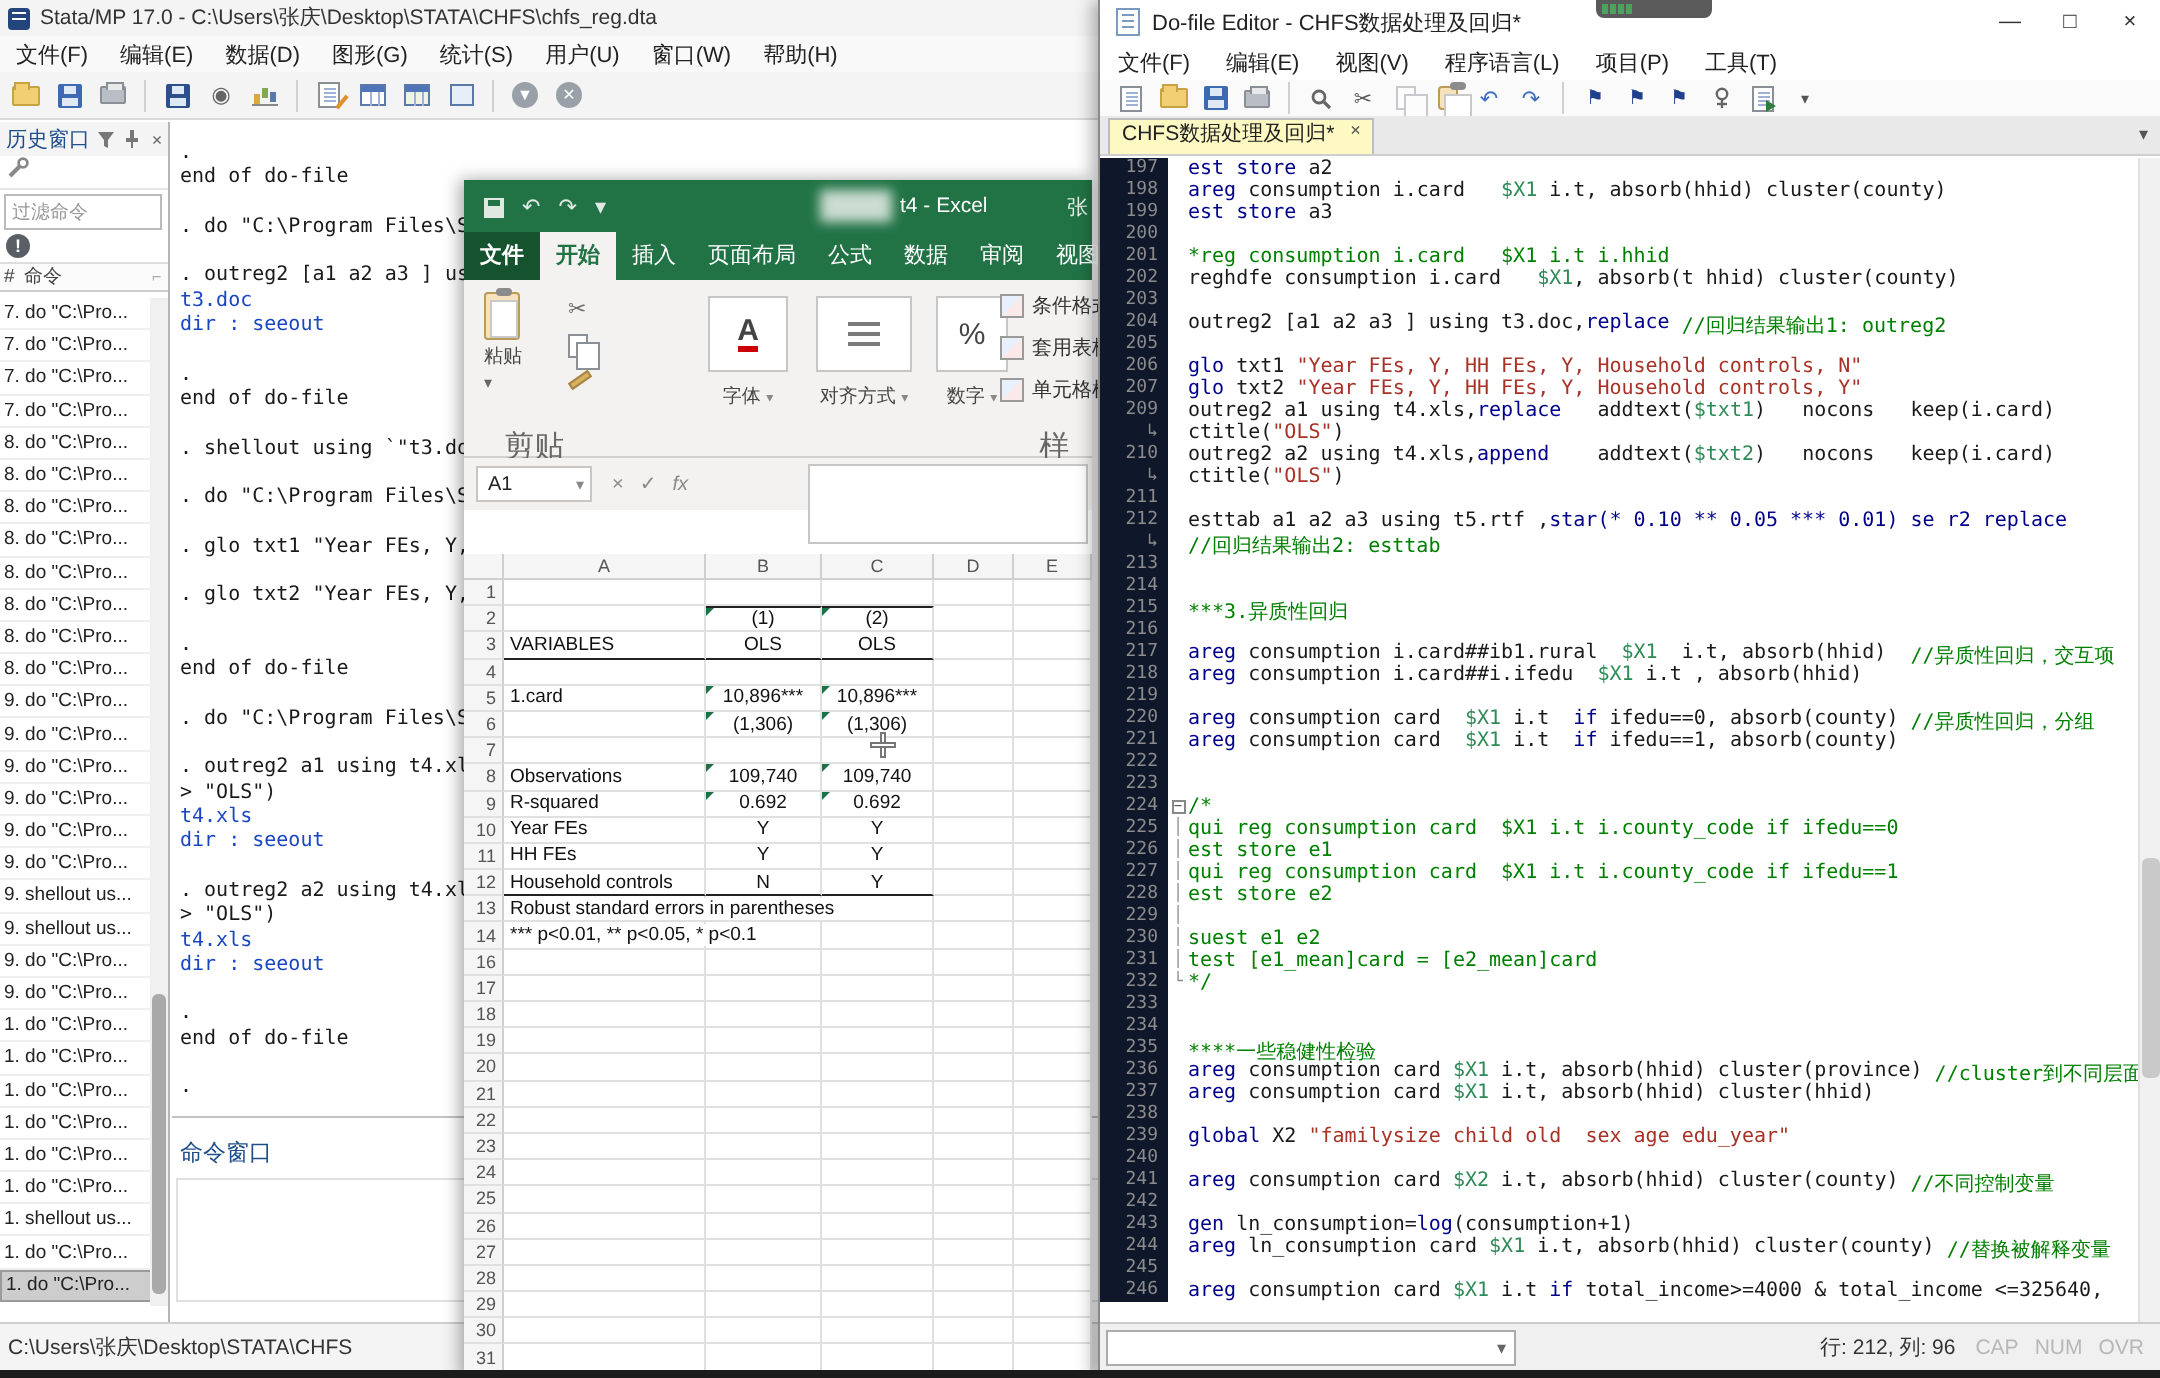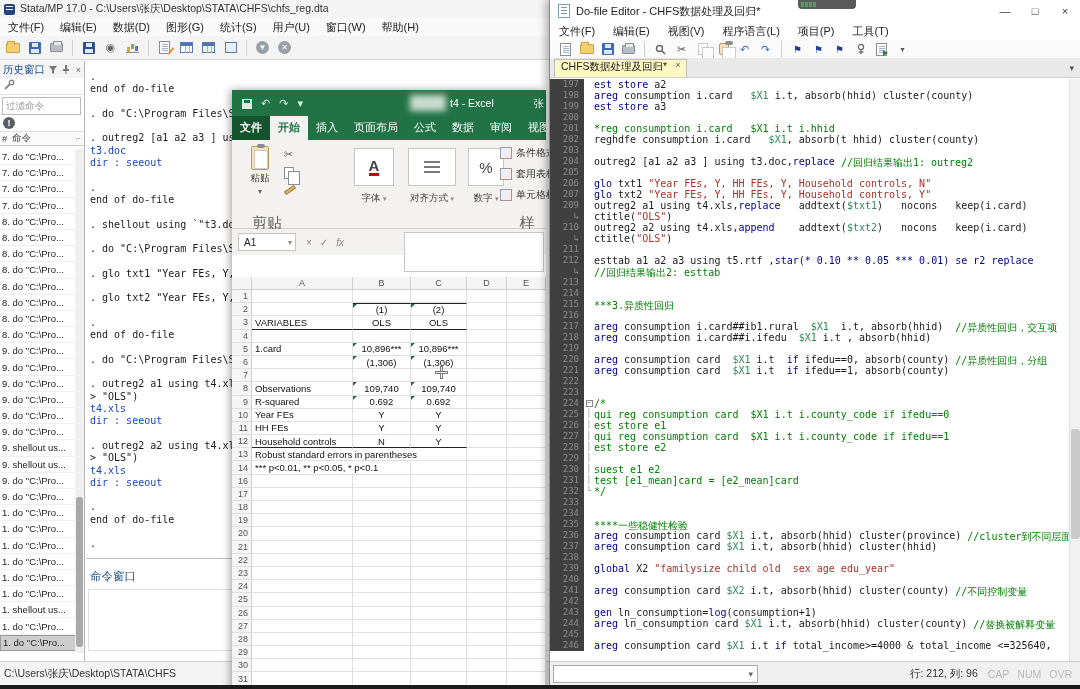--- a/index.html
+++ b/index.html
@@ -71,21 +71,21 @@
   .q-disk{width:10px;height:10px;background:#dfe9e2;position:relative}
   .q-disk:before{content:"";position:absolute;left:2px;top:1px;width:6px;height:3px;background:#217346}
   .xl-titletext{position:absolute;left:218px;top:7px;font-size:10.5px;color:#fff;white-space:nowrap}
   .xl-blur{position:absolute;left:178px;top:5px;width:36px;height:16px;background:#e9efe9;filter:blur(3px);opacity:.85}
   .xl-user{position:absolute;right:2px;top:7px;font-size:10.5px;color:#e8f0ea}
   .xl-tabs{position:absolute;left:0;top:27px;width:100%;height:23px;background:#217346;display:flex;align-items:flex-end;font-size:11px}
   .xl-tab{padding:4px 8px 5px;color:#fff;white-space:nowrap}
   .xl-tab.file{background:#14532d;font-weight:bold}
   .xl-tab.active{background:#f3f2f1;color:#217346;font-weight:bold}
   .xl-ribbon{position:absolute;left:0;top:50px;width:100%;height:89px;background:#f3f2f1;border-bottom:1px solid #d2d0ce;font-size:9.5px;color:#444}
-  .rb-paste{position:absolute;left:10px;top:6px;width:36px;height:68px;display:flex;flex-direction:column;align-items:center;gap:2px}
+  .rb-paste{position:absolute;left:10px;top:6px;width:36px;height:68px;display:flex;flex-direction:column;gap:2px}
   .clip{width:18px;height:24px;background:#f7e2bb;border:1px solid #b99a56;position:relative;border-radius:2px}
   .clip:before{content:"";position:absolute;left:2px;top:3px;width:12px;height:17px;background:#fff;border:1px solid #c9c9c9}
   .clip:after{content:"";position:absolute;left:5px;top:-3px;width:8px;height:4px;background:#8c8c8c;border-radius:2px}
   .rb-small{position:absolute;left:52px;top:8px;display:flex;flex-direction:column;gap:6px;color:#6a6a6a;font-size:11px}
   .i-copy{width:10px;height:12px;border:1px solid #8a8f96;background:#fff;position:relative}
   .i-copy:before{content:"";position:absolute;left:3px;top:3px;width:10px;height:12px;border:1px solid #8a8f96;background:#fff}
   .i-brush{width:12px;height:4px;background:#d8b25c;border:1px solid #a8854a;transform:rotate(-35deg);margin-top:3px}
   .rb-box{position:absolute;top:8px;width:40px;height:38px;background:#fff;border:1px solid #c8c6c4;display:flex;align-items:center;justify-content:center;font-size:15px;color:#444}
   .rb-boxlbl{position:absolute;top:52px;font-size:9.5px;color:#444;text-align:center;width:46px}
   .fontA{border-bottom:3px solid #c00;line-height:14px;font-weight:bold}
@@ -127,21 +127,21 @@
   .ed-menu span{padding:0 9px}
   .ed-toolbar{position:absolute;left:0;top:40px;width:100%;height:18px;background:#fafafa;display:flex;align-items:center;gap:6px;padding-left:8px}
   .eti{width:15px;height:14px;display:flex;align-items:center;justify-content:center;font-size:11px;color:#555}
   .flag{color:#1f3f8f;font-size:10px}
   .ed-tabbar{position:absolute;left:0;top:58px;width:100%;height:20px;background:#e9e9e9;border-bottom:1px solid #cfcfcf;display:flex;align-items:flex-end}
   .ed-tab{margin-left:4px;height:18px;background:#fef9c3;border:1px solid #bdbdbd;border-bottom:none;display:flex;font-size:10.5px;color:#222;padding:0 6px;gap:8px}
   .ed-tab .x{color:#555;font-size:9px}
   .ed-tabmore{margin-left:auto;margin-right:6px;color:#555;font-size:9px;align-self:center}
   #code{position:absolute;left:0;top:79px;width:519px;height:582px;background:#fff;overflow:hidden}
   .cl{height:11px;line-height:11px;display:flex;white-space:pre;font:10px "DejaVu Sans Mono",monospace}
-  .cl .ln{width:34px;text-align:right;padding-right:5px;color:#8b8b8b;background:#404040;flex:none;font-size:9px}
+  .cl .ln{width:34px;text-align:right;padding-right:5px;color:#8b8b8b;background:#0f172a;flex:none;font-size:9px}
   .cl .fold{width:10px;flex:none;color:#8b8b8b;font-size:8px;text-align:center}
   .kw{color:#00008b}.tx{color:#1a1a1a}.mc{color:#2e8b57}.cm{color:#008000}.st{color:#a93226}
   .foldbox{display:inline-block;width:7px;height:7px;border:1px solid #888;line-height:5px;font-size:7px;text-align:center;color:#555;margin-top:2px}
   .ed-scroll{position:absolute;right:0;top:79px;width:11px;height:582px;background:#f1f1f1;border-left:1px solid #e0e0e0}
   .ed-thumb{position:absolute;left:1px;width:9px;background:#c9c9c9;border-radius:3px}
   .ed-bottom{position:absolute;left:0;top:661px;width:100%;height:25px;background:#f0f0f0;border-top:1px solid #ccc;display:flex;align-items:center;font-size:10.5px}
   .ed-combo{margin-left:3px;width:205px;height:18px;background:#fff;border:1px solid #ababab;position:relative}
   .ed-combo span{position:absolute;right:4px;top:3px;color:#666;font-size:9px}
   .ed-status{margin-left:auto;margin-right:8px;display:flex;gap:10px;align-items:center;color:#333}
   .ed-status .flags{color:#b8b8b8;display:flex;gap:8px}

